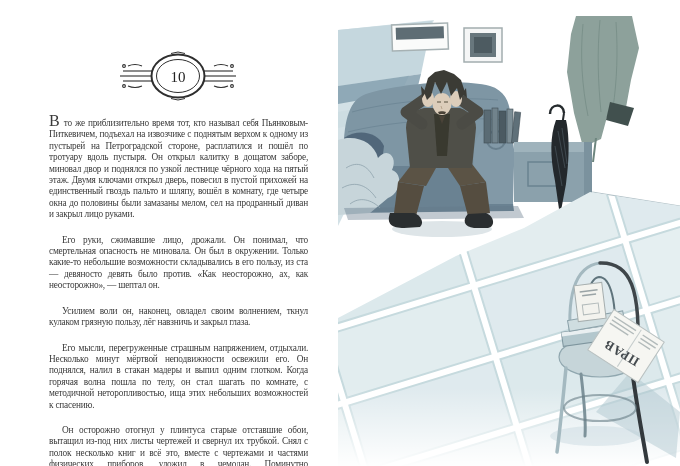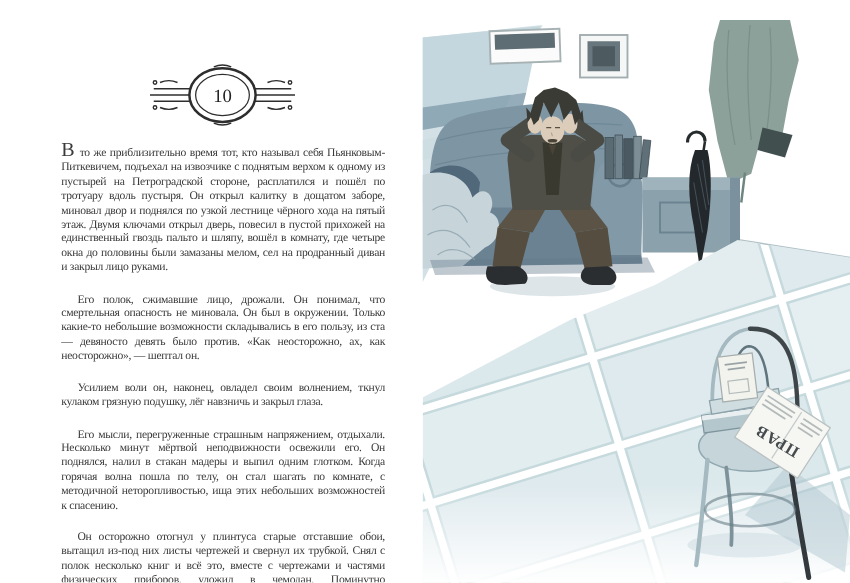--- a/index.html
+++ b/index.html
@@ -47,22 +47,22 @@
           <circle cx="4" cy="16" r="1.4"></circle>
             <circle cx="4" cy="36" r="1.4"></circle>
         </g>
         <path d="M51,3.5 q7,-3 14,0 M51,48.5 q7,3 14,0" stroke-width="1"></path>
       </g>
       <text x="58" y="31.5" text-anchor="middle" font-size="15" fill="#222222" font-family="'Liberation Serif',serif">10</text>
     </svg>
 
     <div class="text-block">
       <p class="first"><span class="dropcap">В</span> <span>то же приблизительно время тот, кто называл себя Пьянковым-Питкевичем, подъехал на извозчике с поднятым верхом к одному из пустырей на Петроградской стороне, расплатился и пошёл по тротуару вдоль пустыря. Он открыл калитку в дощатом заборе, миновал двор и поднялся по узкой лестнице чёрного хода на пятый этаж. Двумя ключами открыл дверь, повесил в пустой прихожей на единственный гвоздь пальто и шляпу, вошёл в комнату, где четыре окна до половины были замазаны мелом, сел на продранный диван и закрыл лицо руками.</span></p>
-      <p>Его полок, сжимавшие лицо, дрожали. Он понимал, что смертельная опасность не миновала. Он был в окружении. Только какие-то небольшие возможности складывались в его пользу, из ста — девяносто девять было против. «Как неосторожно, ах, как неосторожно», — шептал он.</p>
-      <p>Усилием воли он, наконец, овладел своим волнением, ткнул кулаком грязную подушку, лёг навзничь и закрыл глаза.</p>
+      <p>Его руки, сжимавшие лицо, дрожали. Он понимал, что смертельная опасность не миновала. Он был в окружении. Только какие-то небольшие возможности складывались в его пользу, из ста — девяносто девять было против. «Как неосторожно, ах, как неосторожно», — шептал он.</p>
+      <p>Усилием воли он, наконец, овладел своим волнением, ткнул кулаком грязную пользу, лёг навзничь и закрыл глаза.</p>
       <p>Его мысли, перегруженные страшным напряжением, отдыхали. Несколько минут мёртвой неподвижности освежили его. Он поднялся, налил в стакан мадеры и выпил одним глотком. Когда горячая волна пошла по телу, он стал шагать по комнате, с методичной неторопливостью, ища этих небольших возможностей к спасению.</p>
       <p>Он осторожно отогнул у плинтуса старые отставшие обои, вытащил из-под них листы чертежей и свернул их трубкой. Снял с полок несколько книг и всё это, вместе с чертежами и частями физических приборов, уложил в чемодан. Поминутно прислушиваясь, отнёс чемодан вниз и в одном из тёмных дровяных подвалов спрятал его под кучей мусора. Снова поднялся к себе, вынул из письменного стола револьвер, осмотрел, сунул в задний карман.</p>
     </div>
 
   </section>
 
   <section class="page page-right">
     <svg class="illustration" width="342" height="466" viewBox="0 0 342 466">
       <defs>
         <clipPath id="floorClip">

